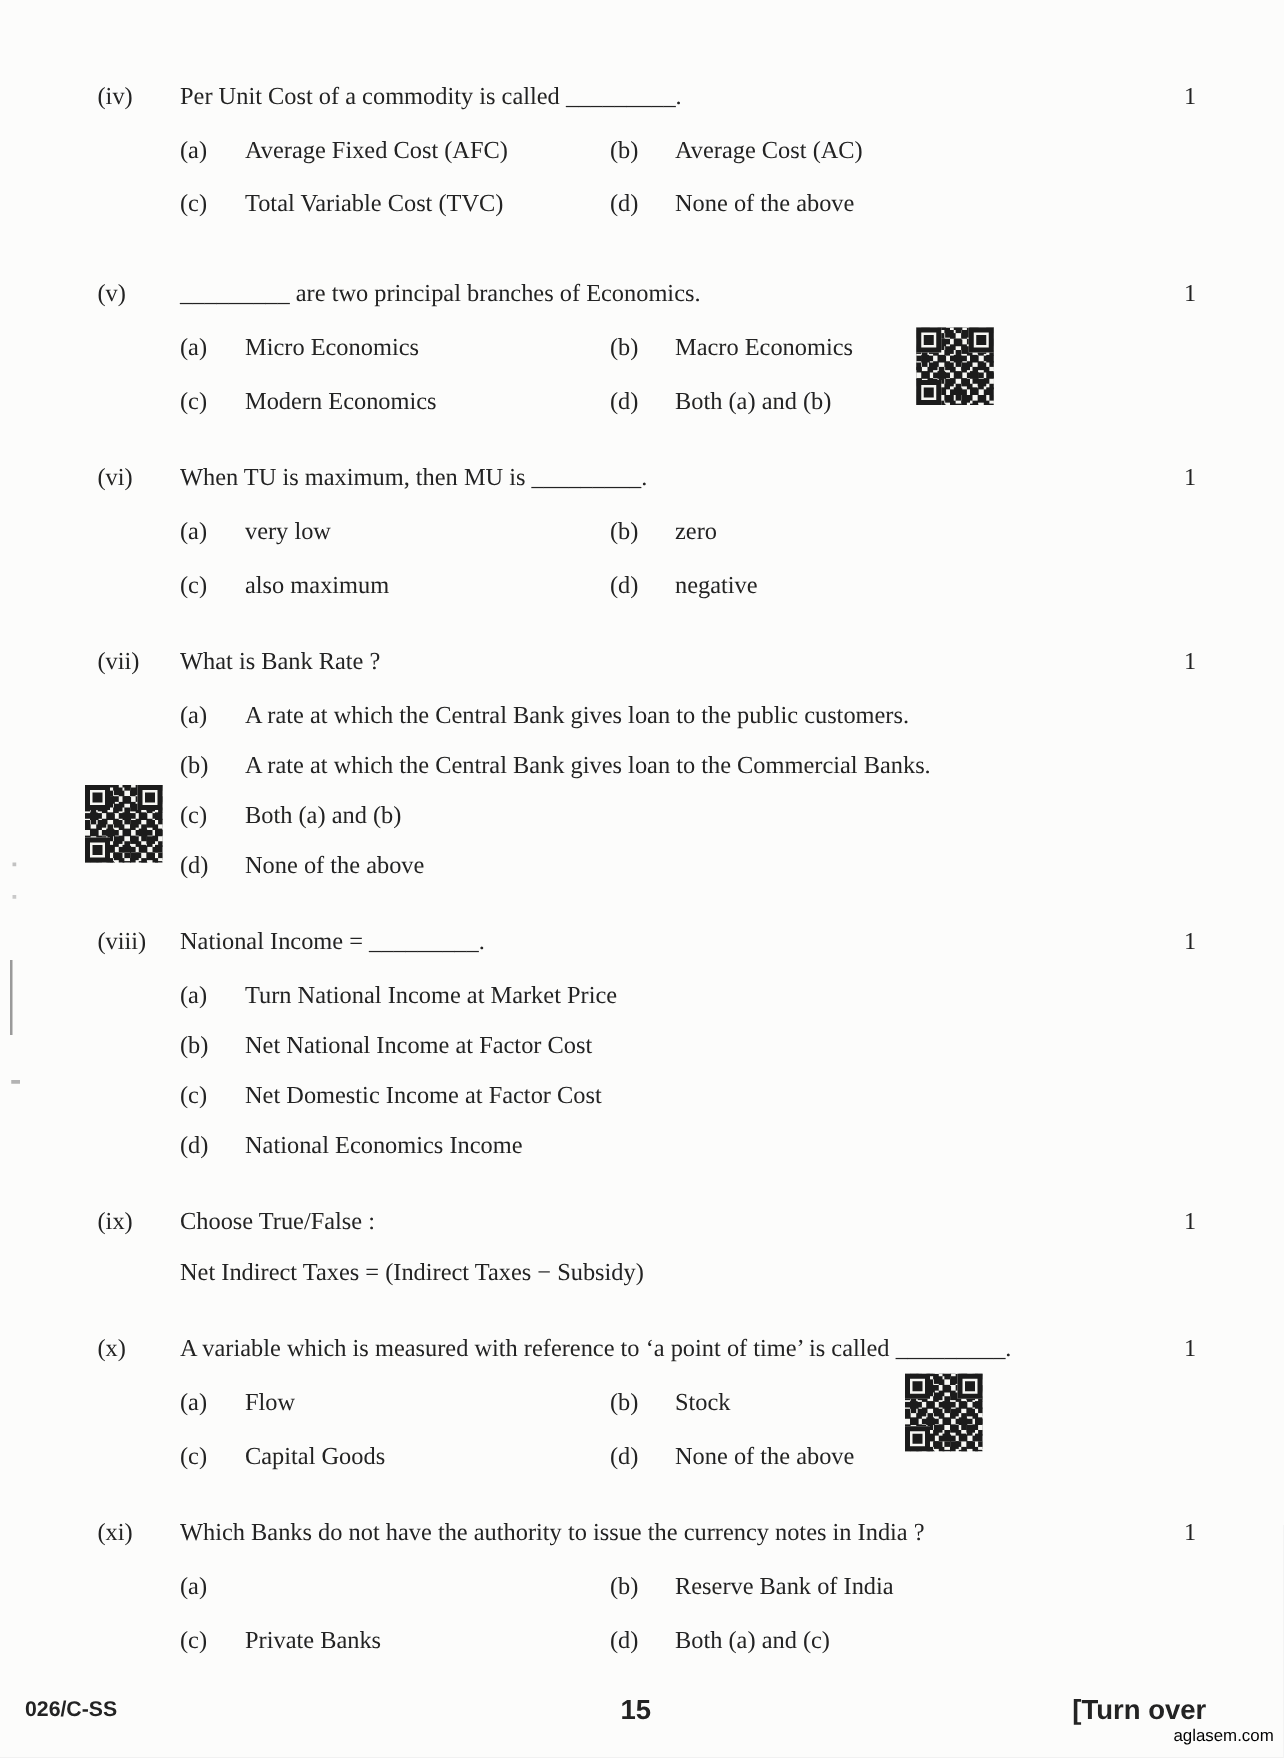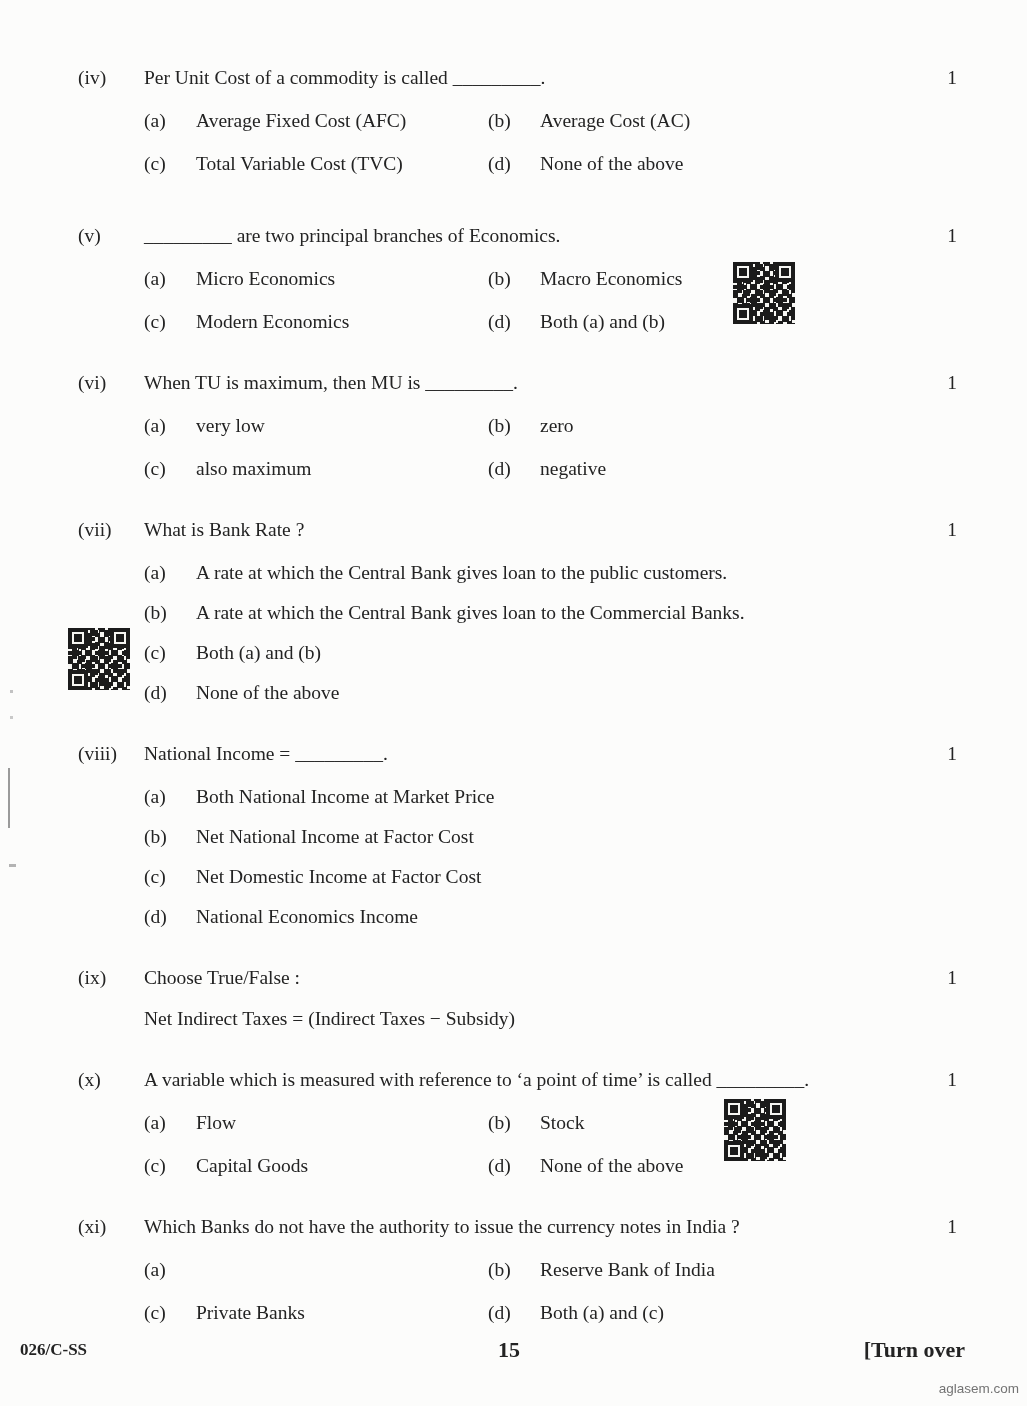--- a/index.html
+++ b/index.html
@@ -37,26 +37,26 @@
   .qr-v   { left:655px; top:40px; }
   .qr-vii { left:-10px; top:112px; }
   .qr-x   { left:646px; top:33px; }
   
   .art { position:absolute; background:#9a9a9a; }
   .art-line { left:8px; top:768px; width:2px; height:60px; }
   .art-tick { left:9px; top:864px; width:7px; height:3px; background:#b3b3b3; }
   .art-dot1 { left:10px; top:690px; width:3px; height:3px; background:#c2c2c2; }
   .art-dot2 { left:10px; top:716px; width:3px; height:3px; background:#c9c9c9; }
   
-  .footer { position:absolute; left:0; right:0; bottom:44px; height:26px;
-            font-family:Liberation Serif, serif; }
+  .footer { position:absolute; left:0; right:0; bottom:26px; height:26px;
+            font-family:Liberation Sans, sans-serif; }
   .f-code { position:absolute; left:20px; font-weight:700; font-size:17px; }
   .f-page { position:absolute; left:50%; transform:translateX(-70%); font-size:22px; font-weight:600; }
   .f-turn { position:absolute; right:62px; font-weight:700; font-size:22px; }
-  .watermark { position:absolute; right:8px; bottom:4px; color:#737373;
+  .watermark { position:absolute; right:8px; bottom:4px; color:#000000;
                font-family:"Liberation Sans", sans-serif; font-size:13.5px; }
 </style>
 </head>
 <body>
 
 <div class="page">
 
   <section class="question q-iv">
     <div class="q-head">
       <span class="q-num">(iv)</span>
@@ -173,21 +173,21 @@
 
   <section class="question">
     <div class="q-head">
       <span class="q-num">(viii)</span>
       <span class="q-text">National Income = _________.</span>
       <span class="q-marks">1</span>
     </div>
     <div class="opts opts-list">
       <div class="opt">
         <span class="o-label">(a)</span>
-        <span class="o-text">Both National Income at Market Price</span>
+        <span class="o-text">Turn National Income at Market Price</span>
       </div>
       <div class="opt">
         <span class="o-label">(b)</span>
         <span class="o-text">Net National Income at Factor Cost</span>
       </div>
       <div class="opt">
         <span class="o-label">(c)</span>
         <span class="o-text">Net Domestic Income at Factor Cost</span>
       </div>
       <div class="opt">

